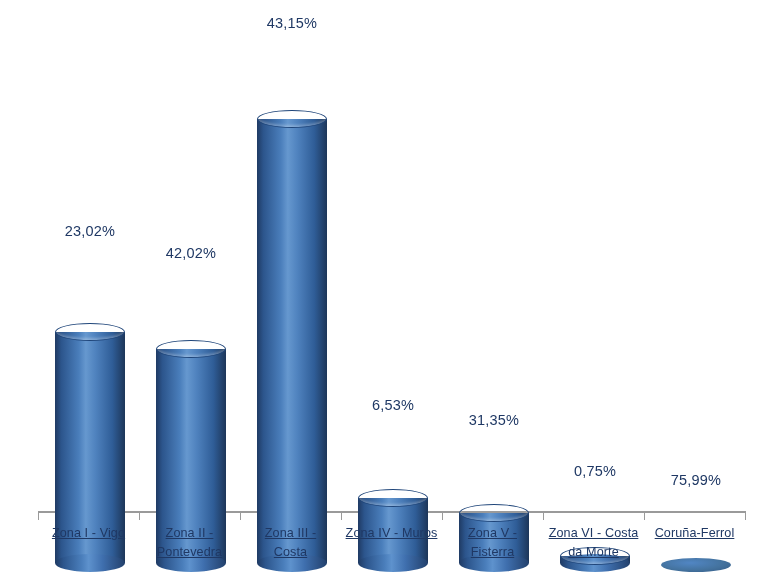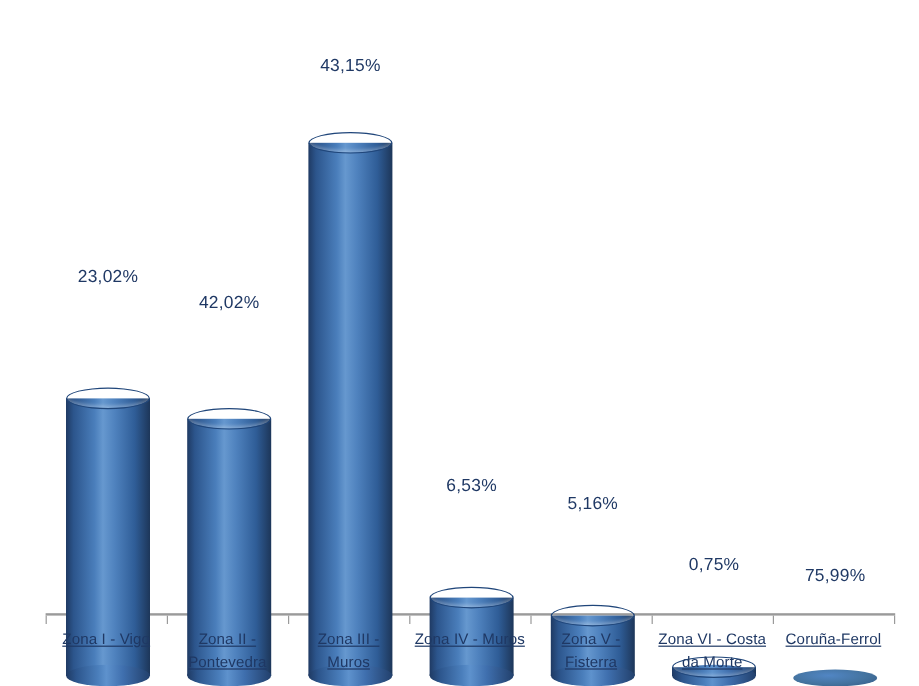--- a/index.html
+++ b/index.html
@@ -178,39 +178,39 @@
   </div>
   <div class="data-label" style="left:156px; width:70px; top:245px;">42,02%</div>
 
   <div class="bar-group" style="left:257px; width:70px; height:462px;">
     <div class="cyl" style="height:462px;">
       <div class="cyl-body" style="bottom:9px; height:444px;"></div>
       <div class="cyl-bottom" style="bottom:0px; height:18px;"></div>
       <div class="cyl-top" style="bottom:444px; height:18px;"></div>
     </div>
   </div>
-  <div class="data-label" style="left:257px; width:70px; top:15px;margin-top:32px;">43,15%</div>
+  <div class="data-label" style="left:257px; width:70px; top:15px;">43,15%</div>
 
   <div class="bar-group" style="left:358px; width:70px; height:83px;">
     <div class="cyl" style="height:83px;">
       <div class="cyl-body" style="bottom:9px; height:65px;"></div>
       <div class="cyl-bottom" style="bottom:0px; height:18px;"></div>
       <div class="cyl-top" style="bottom:65px; height:18px;"></div>
     </div>
   </div>
   <div class="data-label" style="left:358px; width:70px; top:397px;">6,53%</div>
 
   <div class="bar-group" style="left:459px; width:70px; height:68px;">
     <div class="cyl" style="height:68px;">
       <div class="cyl-body" style="bottom:9px; height:50px;"></div>
       <div class="cyl-bottom" style="bottom:0px; height:18px;"></div>
       <div class="cyl-top" style="bottom:50px; height:18px;"></div>
     </div>
   </div>
-  <div class="data-label" style="left:459px; width:70px; top:412px;">5,16%</div>
+  <div class="data-label" style="left:459px; width:70px; top:412px;">31,35%</div>
 
   <div class="bar-group" style="left:560px; width:70px; height:25px;">
     <div class="cyl" style="height:25px;">
       <div class="cyl-body" style="bottom:9px; height:7px;"></div>
       <div class="cyl-bottom" style="bottom:0px; height:18px;"></div>
       <div class="cyl-top" style="bottom:7px; height:18px;"></div>
     </div>
   </div>
   <div class="data-label" style="left:560px; width:70px; top:463px;">0,75%</div>
 
@@ -225,21 +225,21 @@
     <span class="cat-line">Zona I - Vigo</span>
   </div>
 
   <div class="cat-label" style="left:139px; width:101px;">
     <span class="cat-line">Zona II -</span>
     <span class="cat-line">Pontevedra</span>
   </div>
 
   <div class="cat-label" style="left:240px; width:101px;">
     <span class="cat-line">Zona III -</span>
-    <span class="cat-line">Muros</span>
+    <span class="cat-line">Costa</span>
   </div>
 
   <div class="cat-label" style="left:341px; width:101px;">
     <span class="cat-line">Zona IV - Muros</span>
   </div>
 
   <div class="cat-label" style="left:442px; width:101px;">
     <span class="cat-line">Zona V -</span>
     <span class="cat-line">Fisterra</span>
   </div>

